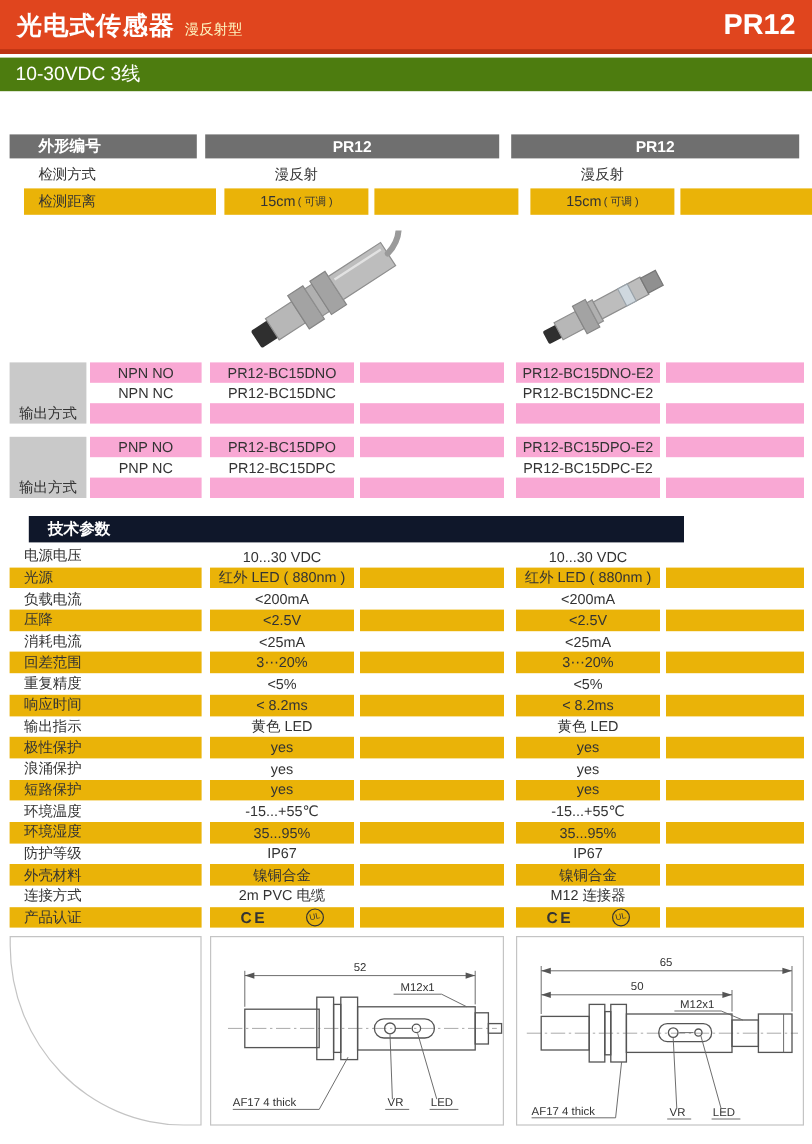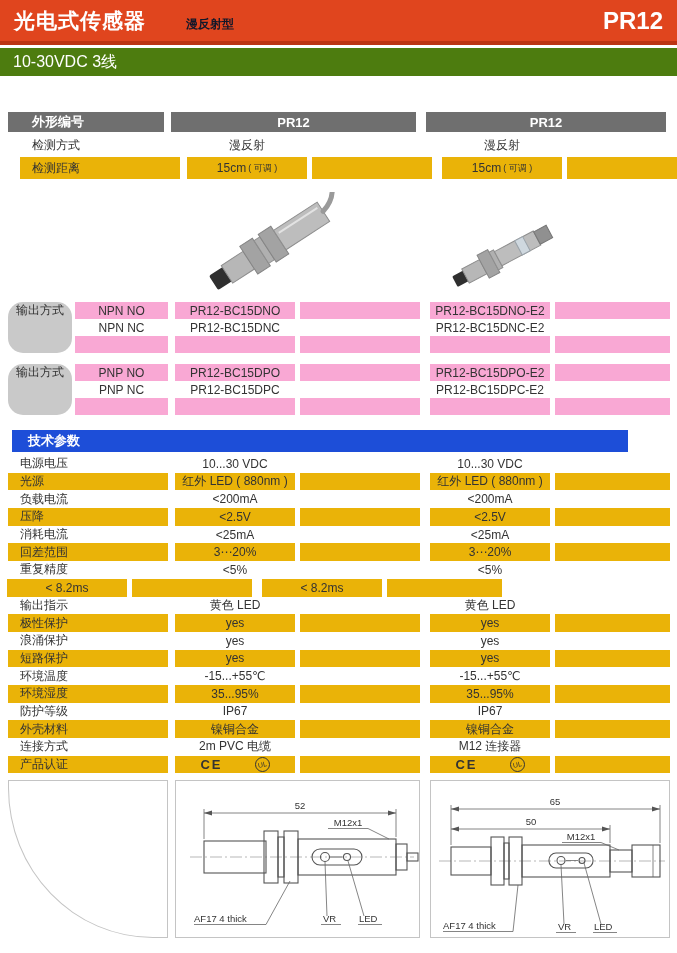--- a/index.html
+++ b/index.html
@@ -2,23 +2,23 @@
 <html><head>
 <meta charset="utf-8">
 <style>
   * { box-sizing: border-box; margin: 0; padding: 0; }
   body { background:#fff; font-family:"Liberation Sans","DejaVu Sans",sans-serif; }
   .page { position:relative; width:677px; height:953px; background:#fff; overflow:hidden; }
 
   
   .bar-orange { position:absolute; left:0; top:0; width:677px; height:45px;
     background:#E0451E; border-bottom:4px solid #BC3413;
-    display:flex; align-items:center;gap:32px; }
+    display:flex; align-items:center; }
   .title-main { color:#fff; font-size:21px; font-weight:bold; margin-left:14px; letter-spacing:1px; }
-  .title-sub { color:#0f172a; font-size:12px; margin-left:8px; margin-top:8px;font-weight:bold; }
+  .title-sub { color:#fef9c3; font-size:12px; margin-left:8px; margin-top:8px; }
   .title-model { color:#fff; font-size:24px; font-weight:600; margin-left:auto; margin-right:14px; }
   .bar-gray { position:absolute; left:0; top:48px; width:677px; height:28px;
     background:#4d7c0f; display:flex; align-items:center; }
   .bar-gray span { color:#fff; font-size:16px; margin-left:13px; }
 
   
   .hrow { position:absolute; left:0; top:112px; display:flex; height:20px;
     font-weight:bold; color:#fff; font-size:13px; }
   .h-label { width:156px; margin-left:8px; background:#6F6F6F; display:flex; align-items:center; padding-left:24px; }
   .h-v  { width:245px; margin-left:7px;  background:#6F6F6F; display:flex; align-items:center; justify-content:center; }
@@ -40,29 +40,29 @@
   #top-rows .trow.tall { height:22px; margin-top:3px; }
 
   
   .photo { position:absolute; }
   .photo-left  { left:195px; top:192px; }
   .photo-right { left:438px; top:208px; }
 
   
   #output-area { position:absolute; left:0; top:302px; }
   .oblock { display:flex; margin-bottom:11px; font-size:12px; color:#333; }
-  .o-label { width:64px; margin-left:8px; background:#C9C9C9; display:flex; align-items:flex-start; justify-content:center;border-radius:15px; }
+  .o-label { width:64px; margin-left:8px; background:#C9C9C9; display:flex; align-items:flex-end; justify-content:center; }
   .o-rows { display:flex; flex-direction:column; }
   .orow { display:flex; height:17px; align-items:stretch; }
   .o-type { width:93px; margin-left:3px; display:flex; align-items:center; justify-content:center; }
   .orow.g > .cell, .orow.g > .o-type { background:#f9a8d4; }
 
   
-  .tech-hdr { position:absolute; left:0; top:430px; margin-left:12px; width:616px; height:22px;
-    background:#1d4ed8; color:#fff; font-weight:bold; font-size:13px;
+  .tech-hdr { position:absolute; left:0; top:430px; margin-left:24px; width:546px; height:22px;
+    background:#0f172a; color:#fff; font-weight:bold; font-size:13px;
     display:flex; align-items:center; padding-left:16px; }
   #tech-rows { position:absolute; left:0; top:455px; }
 
   
   .certs { justify-content:center; gap:32px;align-items:center; }
   .ce-mark { font-size:13px; font-weight:600; letter-spacing:2px; color:#333; }
   .ul-mark { width:15px; height:15px; border:1.4px solid #333; border-radius:50%;
     display:inline-flex; align-items:center; justify-content:center; }
   .ul-mark span { font-size:7px; color:#333; transform:rotate(-12deg); display:block; }
 
@@ -328,20 +328,23 @@
         <div class="cell c-v">
           <span>&lt;5%</span>
         </div>
         <div class="cell c-e"></div>
         <div class="cell c-v2">
           <span>&lt;5%</span>
         </div>
         <div class="cell c-e2"></div>
       </div>
       <div class="trow alt">
+        <div class="cell c-label">
+          <span>响应时间</span>
+        </div>
         <div class="cell c-v">
           <span>&lt; 8.2ms</span>
         </div>
         <div class="cell c-e"></div>
         <div class="cell c-v2">
           <span>&lt; 8.2ms</span>
         </div>
         <div class="cell c-e2"></div>
       </div>
       <div class="trow">

